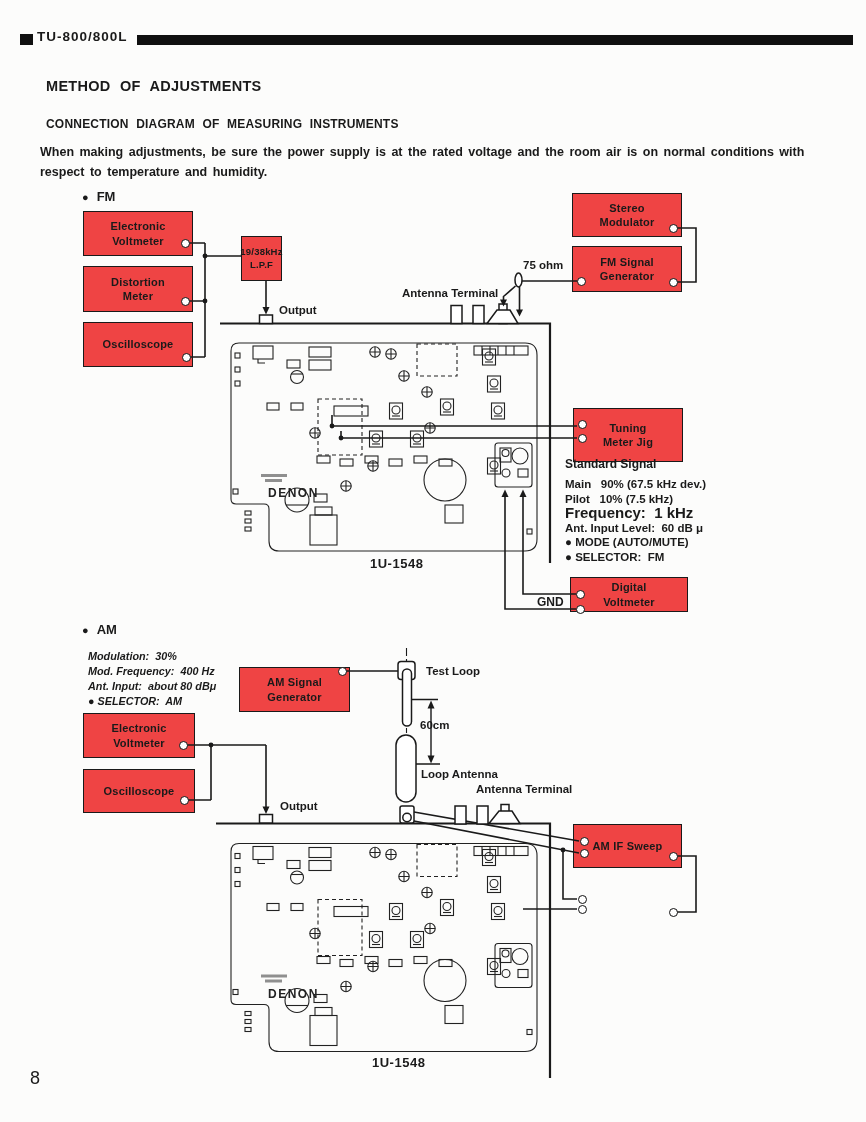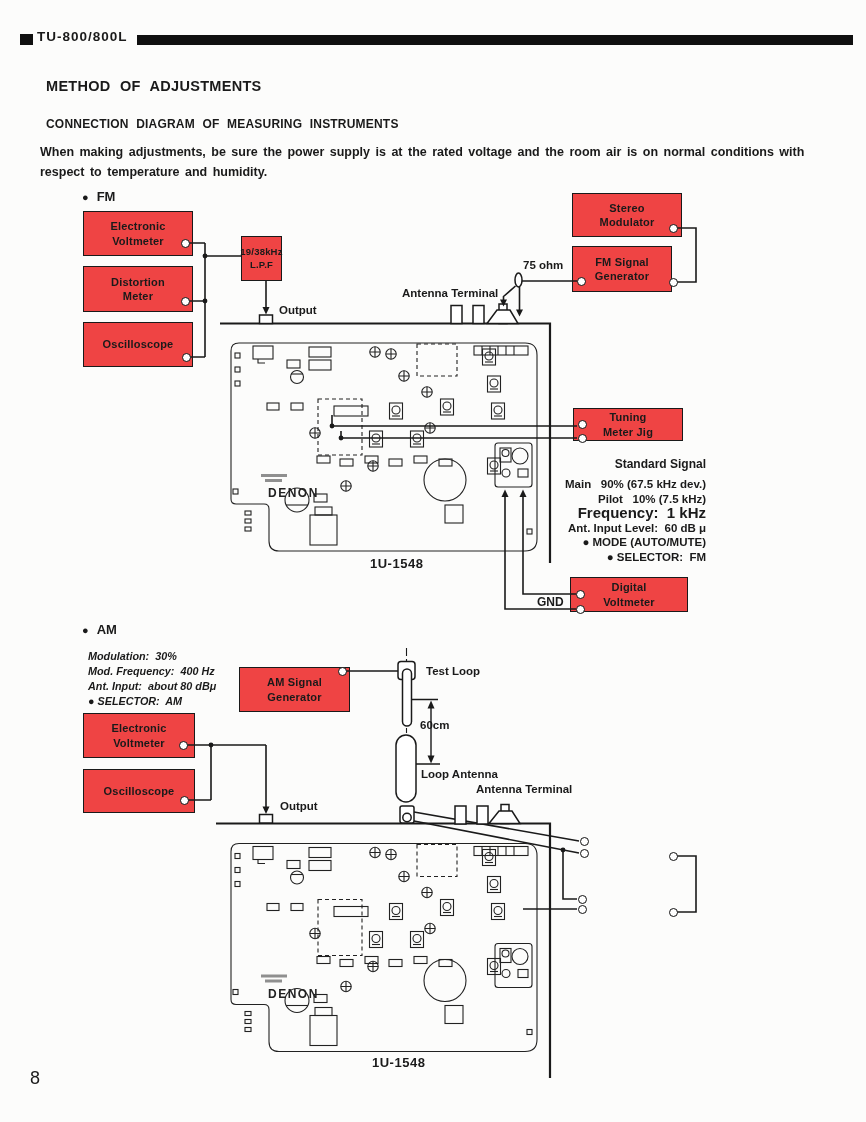--- a/index.html
+++ b/index.html
@@ -248,38 +248,40 @@
     <span>Distortion
 Meter</span></div>
   <div class="box" style="left:83px;top:322px;width:110px;height:45px;">
     <span>Oscilloscope</span></div>
   <div class="box" style="left:241px;top:236px;width:41px;height:45px;font-size:9.5px;">
     <span>19/38kHz
 L.P.F</span></div>
   <div class="box" style="left:572px;top:193px;width:110px;height:44px;">
     <span>Stereo
 Modulator</span></div>
-  <div class="box" style="left:572px;top:246px;width:100px;height:46px;">
+  <div class="box" style="left:572px;top:246px;width:110px;height:46px;">
     <span>FM Signal
 Generator</span></div>
-  <div class="box" style="left:573px;top:408px;width:110px;height:33px;">
+  <div class="box" style="left:573px;top:408px;width:110px;height:54px;">
     <span>Tuning
 Meter Jig</span></div>
   <div class="box" style="left:570px;top:577px;width:118px;height:35px;">
     <span>Digital
 Voltmeter</span></div>
 
   <div class="box" style="left:239px;top:667px;width:111px;height:45px;">
     <span>AM Signal
 Generator</span></div>
   <div class="box" style="left:83px;top:713px;width:112px;height:45px;">
     <span>Electronic
 Voltmeter</span></div>
   <div class="box" style="left:83px;top:769px;width:112px;height:44px;">
     <span>Oscilloscope</span></div>
+  <div class="box" style="left:573px;top:824px;width:109px;height:44px;">
+    <span>AM IF Sweep</span></div>
 
   <div class="t" style="left:180.5px;top:238.5px;"></div>
   <div class="t" style="left:180.5px;top:296.5px;"></div>
   <div class="t" style="left:181.5px;top:352.5px;"></div>
   <div class="t" style="left:668.5px;top:223.5px;"></div>
   <div class="t" style="left:576.5px;top:276.5px;"></div>
   <div class="t" style="left:668.5px;top:277.5px;"></div>
   <div class="t" style="left:577.5px;top:419.5px;"></div>
   <div class="t" style="left:577.5px;top:433.5px;"></div>
   <div class="t" style="left:575.5px;top:589.5px;"></div>
@@ -293,21 +295,21 @@
   <div class="t" style="left:577.5px;top:894.5px;"></div>
   <div class="t" style="left:577.5px;top:904.5px;"></div>
   <div class="t" style="left:668.5px;top:907.5px;"></div>
 
   <div class="lbl" style="left:279px;top:304px;">Output</div>
   <div class="lbl" style="left:402px;top:287px;">Antenna Terminal</div>
   <div class="lbl" style="left:523px;top:259px;">75 ohm</div>
   <div class="lbl" style="left:537px;top:595px;font-size:12px;">GND</div>
   <div class="lbl" style="left:370px;top:556px;font-size:13px;letter-spacing:.5px;">1U-1548</div>
 
-  <div class="abs info" style="left:565px;top:457px;z-index:4;text-align:right;">
+  <div class="abs info" style="left:565px;top:457px;z-index:4;">
     <div style="font-size:12px;font-weight:700;margin-bottom:6px;white-space:pre;">Standard Signal</div>
     <div style="font-size:11.5px;font-weight:700;line-height:14.6px;">Main   90% (67.5 kHz dev.)</div>
     <div style="font-size:11.5px;font-weight:700;line-height:14.6px;">Pilot   10% (7.5 kHz)</div>
     <div style="font-size:15px;font-weight:700;line-height:14.6px;">Frequency:  1 kHz</div>
     <div style="font-size:11.5px;font-weight:700;line-height:14.6px;">Ant. Input Level:  60 dB μ</div>
     <div style="font-size:11.5px;font-weight:700;line-height:14.6px;">● MODE (AUTO/MUTE)</div>
     <div style="font-size:11.5px;font-weight:700;line-height:14.6px;">● SELECTOR:  FM</div>
   </div>
 
   <div class="abs info" style="left:88px;top:649px;z-index:4;font-style:italic;">

